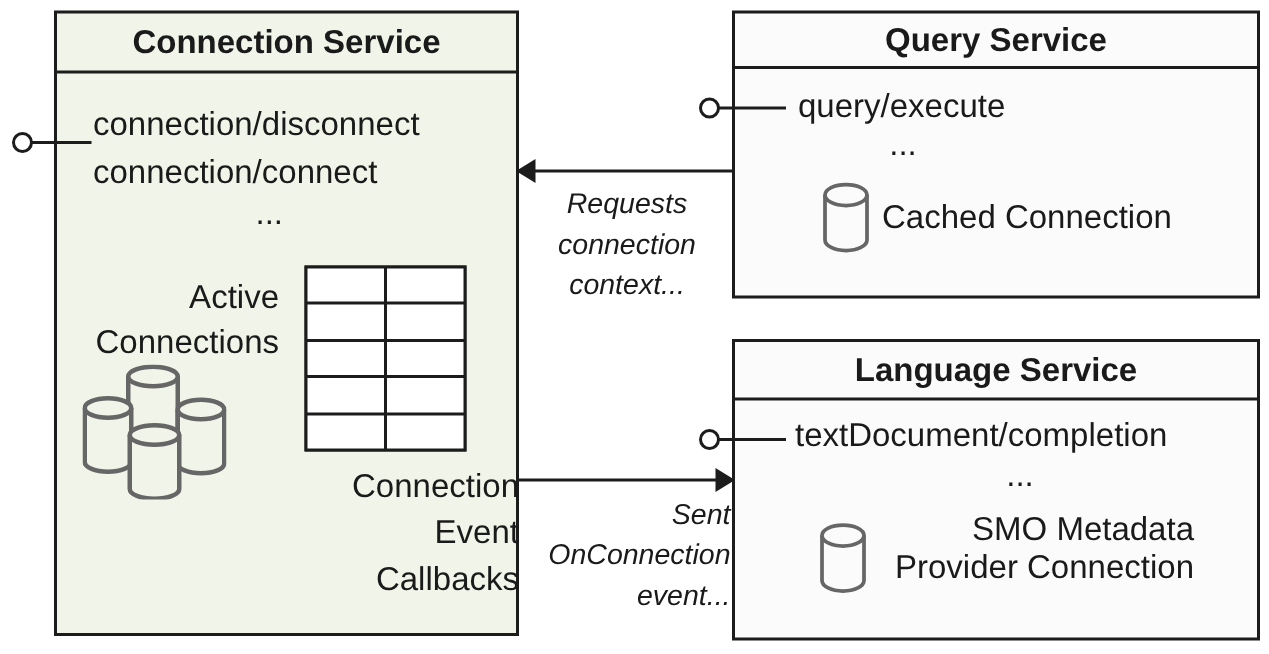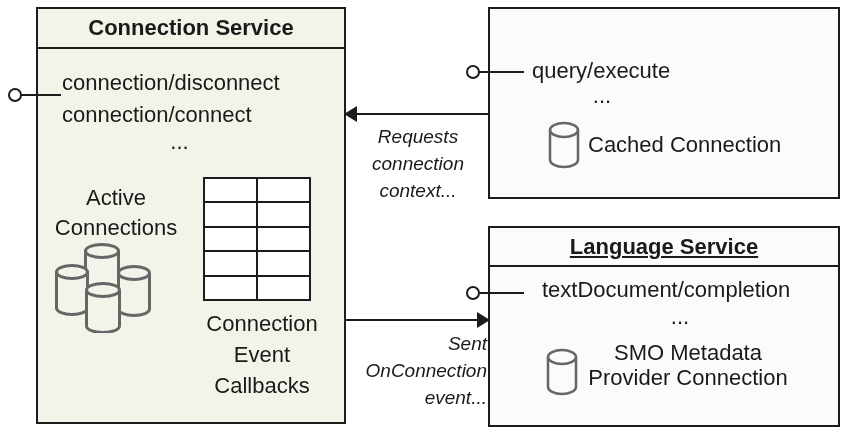--- a/index.html
+++ b/index.html
@@ -17,26 +17,26 @@
   #canvas{position:relative;width:846px;height:436px;background:#ffffff;overflow:hidden;}
 
   .svc-box{position:absolute;border:2px solid var(--border);}
   .box-header{width:100%;border-bottom:2px solid var(--border);text-align:center;
     font-weight:bold;font-size:22px;}
   #connection-box{left:36px;top:7px;width:310px;height:417px;background:var(--connection-box-bg);}
   #connection-box .box-header{height:40px;line-height:38px;}
   #query-box{left:488px;top:7px;width:352px;height:192px;background:var(--service-box-bg);}
   #query-box .box-header{height:37px;line-height:35px;}
   #language-box{left:488px;top:226px;width:352px;height:201px;background:var(--service-box-bg);}
-  #language-box .box-header{height:39px;line-height:37px;text-decoration:underline;}
+  #language-box .box-header{height:39px;line-height:37px;}
 
   .abs{position:absolute;}
   .body-text{font-size:22px;line-height:32px;}
   .center{text-align:center;}
-  .preline{white-space:pre-line;}
+  .preline{white-space:pre-line;text-align:right;}
 
   .method-line{font-size:22px;line-height:32px;}
   .ellipsis-line{font-size:22px;line-height:22px;text-align:center;}
 
   .lollipop-circle{position:absolute;width:14px;height:14px;border:2px solid var(--border);
     border-radius:50%;background:#ffffff;}
   .lollipop-stem{position:absolute;height:2px;background:var(--border);}
 
   .arrow-line{position:absolute;height:2px;background:var(--border);}
   .arrow-head-left{position:absolute;width:0;height:0;
@@ -100,35 +100,36 @@
       <div class="grid-cell"></div>
         <div class="grid-cell"></div>
     </div>
 
     <div class="abs body-text center preline" style="left:140px;top:299px;width:168px;line-height:31px;">Connection
 Event
 Callbacks</div>
   </div>
 
   <div id="query-box" class="svc-box">
+    <div class="box-header">Query Service</div>
 
     <div class="abs method-line" style="left:42px;top:48px;line-height:28px;text-align:right;">query/execute</div>
     <div class="abs ellipsis-line" style="left:42px;top:76px;width:140px;">...</div>
 
     <svg class="abs cyl-single" style="left:58px;top:112px;" width="32" height="48" viewBox="0 0 32 48">
       <path class="cyl" d="M 2 9 v 30 a 14 7 0 0 0 28 0 v -30"></path>
       <ellipse class="cyl" cx="16" cy="9" rx="14" ry="7"></ellipse>
     </svg>
     <div class="abs body-text" style="left:98px;top:120px;">Cached Connection</div>
   </div>
 
   <div id="language-box" class="svc-box">
     <div class="box-header">Language Service</div>
 
-    <div class="abs method-line" style="left:40px;top:48px;line-height:28px;margin-left:12px;">textDocument/completion</div>
+    <div class="abs method-line" style="left:40px;top:48px;line-height:28px;">textDocument/completion</div>
     <div class="abs ellipsis-line" style="left:60px;top:78px;width:260px;">...</div>
 
     <svg class="abs cyl-single" style="left:56px;top:120px;" width="32" height="48" viewBox="0 0 32 48">
       <path class="cyl" d="M 2 9 v 30 a 14 7 0 0 0 28 0 v -30"></path>
       <ellipse class="cyl" cx="16" cy="9" rx="14" ry="7"></ellipse>
     </svg>
     <div class="abs body-text center preline" style="left:90px;top:112px;width:216px;line-height:25px;">SMO Metadata
 Provider Connection</div>
   </div>
 

